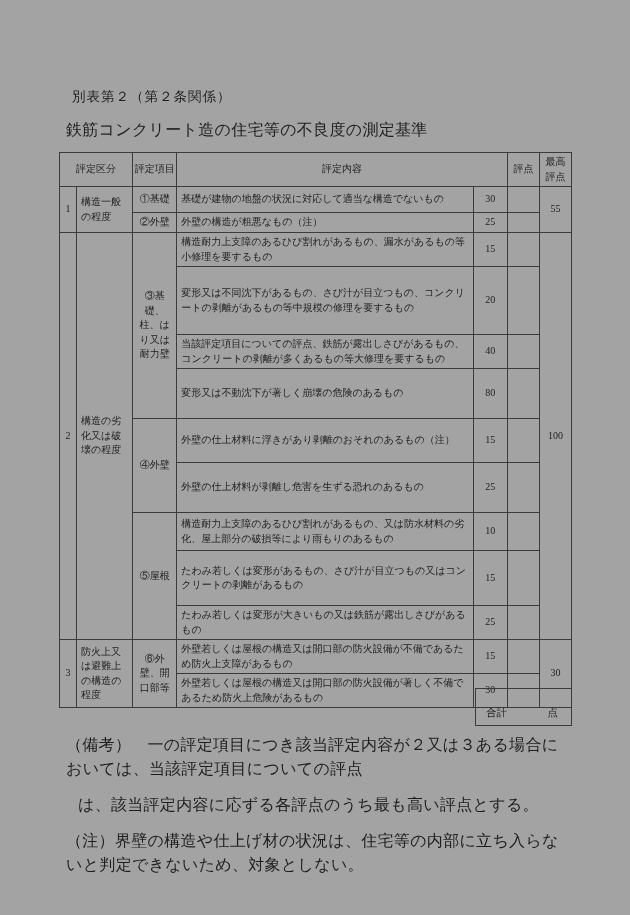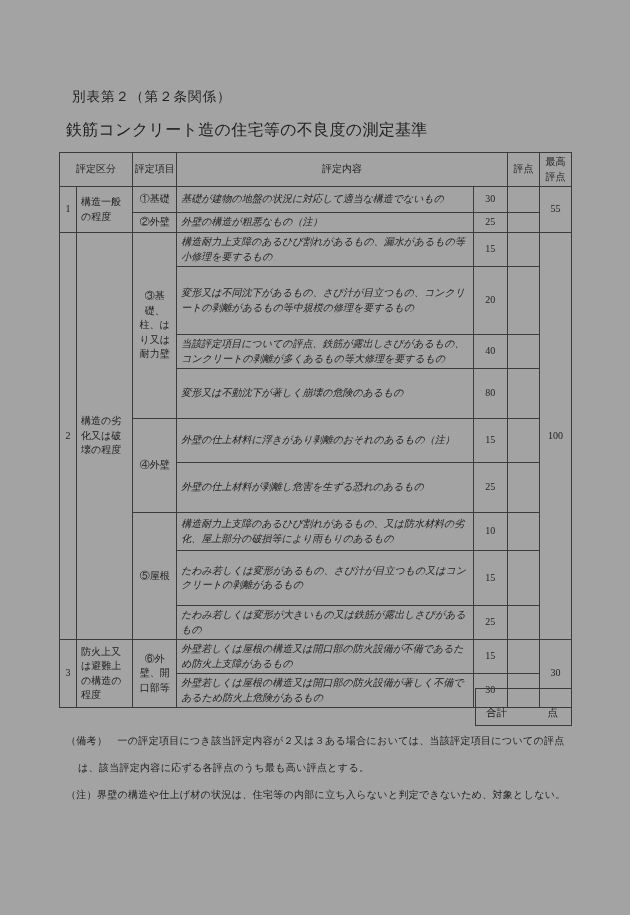--- a/index.html
+++ b/index.html
@@ -35,34 +35,34 @@
     border: 1px solid #3b3b3b;
     font-weight: normal;
     padding: 2px 4px;
     vertical-align: middle;
     word-break: break-all;
   }
   .doc-table th { text-align: center; padding: 2px 1px; }
   .c-num    { text-align: center; padding: 0 1px; }
   .c-cat    { text-align: left; padding: 2px 3px; }
   .c-item   { text-align: center; padding: 2px 2px; }
-  .c-content{ text-align: left; padding: 2px 6px; font-style: italic; }
+  .c-content{ text-align: left; padding: 2px 6px; }
   .c-points, .c-score, .c-max { text-align: center; padding: 2px 1px; }
   .total-box {
     position: absolute; left: 475px; top: 688px;
     width: 97px; height: 38px; box-sizing: border-box;
     border: 1.5px solid #3b3b3b;
     display: flex; align-items: center; justify-content: space-between;
     padding: 12px 13px 0 10px;
     font-size: 10.5px;
   }
   .notes {
     position: absolute; left: 66px; top: 733px;
     width: 508px;
-    font-size: 10px; line-height: 1.5; letter-spacing: 0.3px;
+    font-size: 16px; line-height: 1.5; letter-spacing: 0.3px;
   }
   .note-line-1 { margin-bottom: 12px; }
   .note-line-2 { margin-bottom: 12px; margin-left: 12px; }
   .note-line-3 { }
 </style>
 </head>
 <body>
 
 <div class="page">
 

